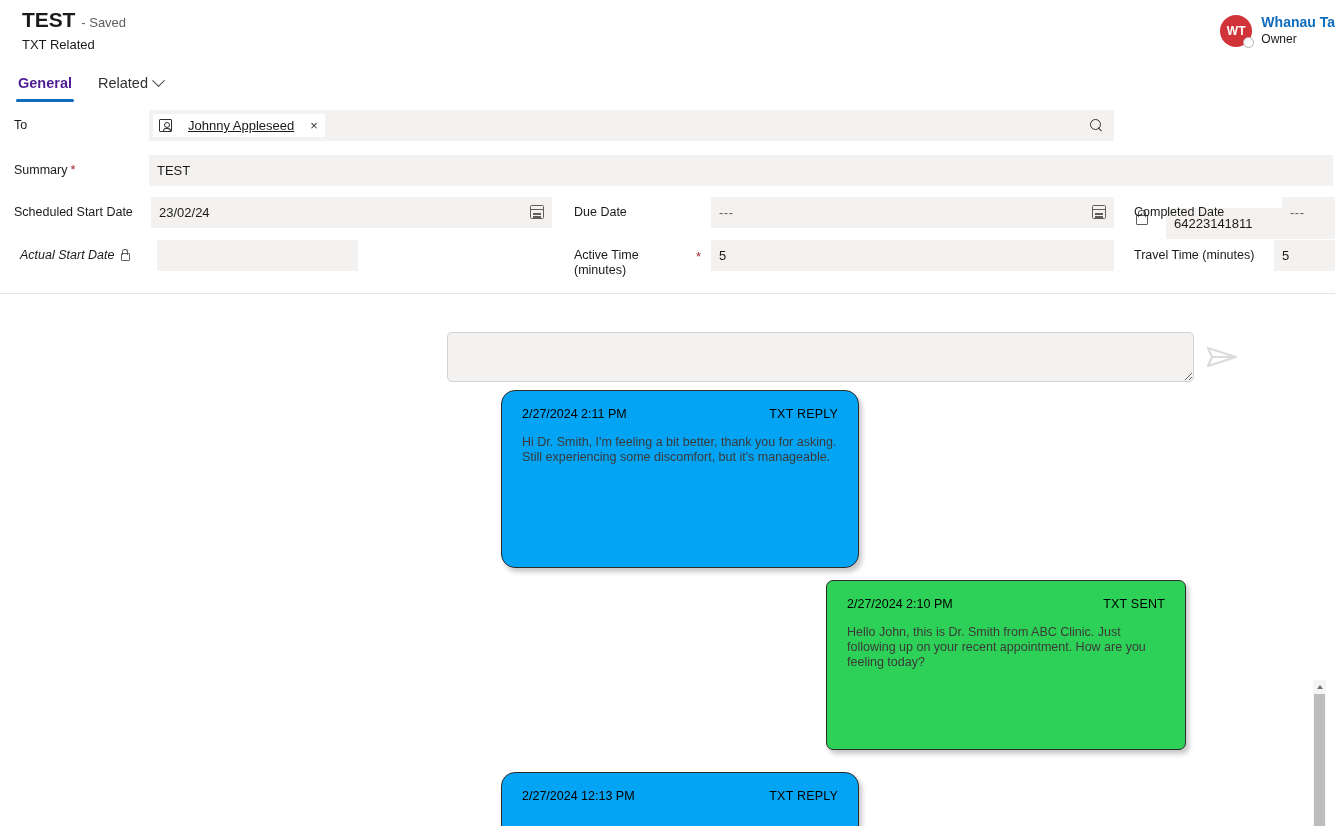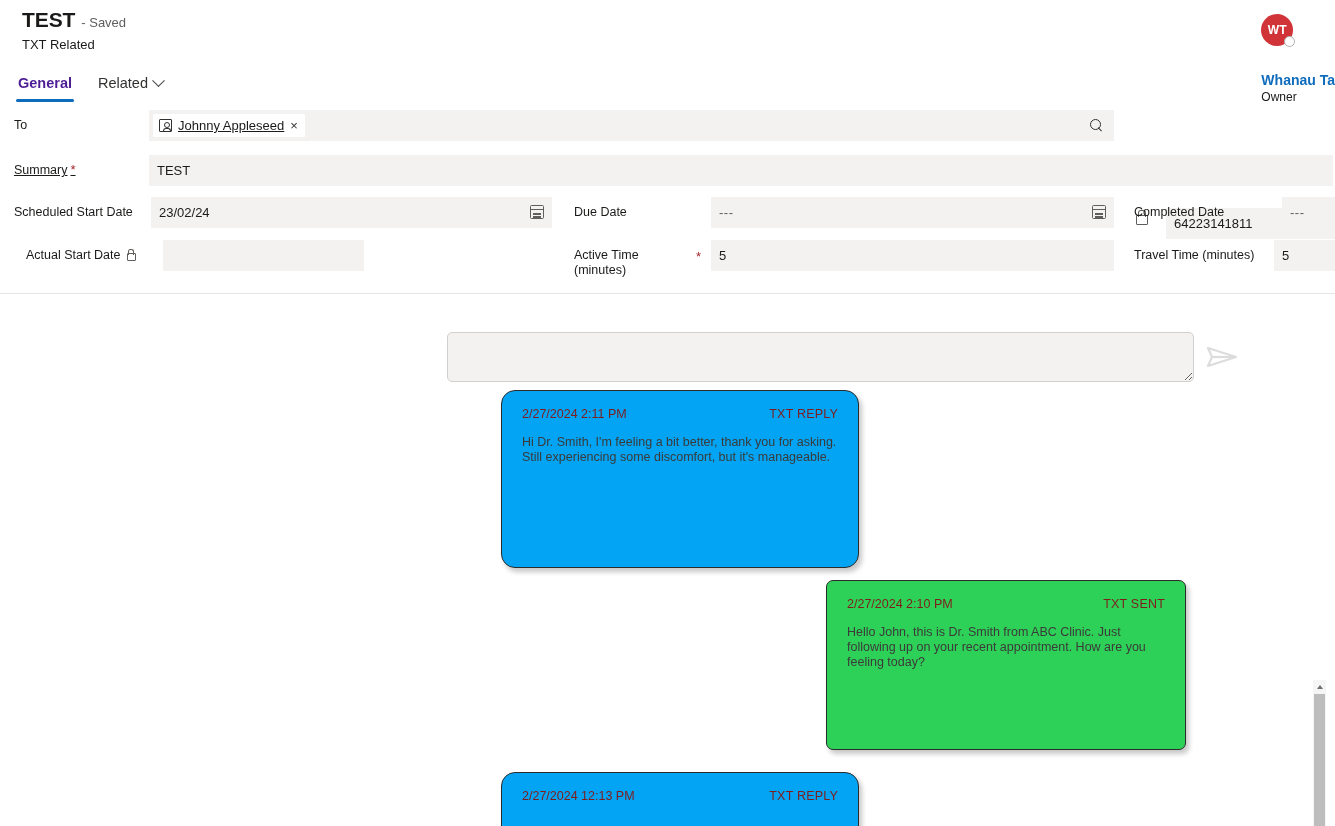--- a/index.html
+++ b/index.html
@@ -33,23 +33,22 @@
   .rec-subtitle {
     font-size: 13px;
     color: #1b1a19;
     margin-top: 5px;
   }
 
   .owner-block {
     position: absolute;
     top: 14px; right: 0px;
     display: flex;
-    align-items: flex-start;
-    gap: 26px;
-    flex-direction: column;
+    align-items: flex-end;
+    gap: 9px;
   }
   .avatar {
     position: relative;
     width: 32px; height: 32px;
     border-radius: 50%;
     background: #d13438;
     color: #ffffff;
     font-size: 12px;
     font-weight: bold;
     display: flex;
@@ -175,21 +174,21 @@
     background: #f3f2f1;
     height: 31px;
     display: flex;
     align-items: center;
     padding: 0 4px;
     position: relative;
   }
   .chip {
     display: flex;
     align-items: center;
-    gap: 6px;
+    gap: 16px;
     background: #ffffff;
     height: 23px;
     padding: 0 7px 0 6px;
     border-radius: 1px;
   }
   .chip-ico {
     width: 13px; height: 13px;
     border: 1px solid #323130;
     border-radius: 1px;
     position: relative;
@@ -342,21 +341,21 @@
   .bubble.sent {
     background: #2ed158;
     left: 826px;
     width: 360px;
   }
   .bubble-head {
     display: flex;
     justify-content: space-between;
     align-items: baseline;
     font-size: 12.5px;
-    color: #7f1d1d;
+    color: #000000;
     margin-bottom: 14px;
   }
   .bubble-head .kind { letter-spacing: 0.2px; }
   .bubble-body {
     font-size: 12.5px;
     line-height: 15px;
     color: #3b3a39;
   }
 
   
@@ -432,21 +431,21 @@
       <span class="lookup-search"></span>
     </div>
   </div>
 
   <span class="toplock"></span>
   <div class="fctl" style="position:absolute; left:1166px; top:106px; width:182px;">
     <span>64223141811</span>
   </div>
 
   <div class="form-row" style="left:14px; top:53px;">
-    <div class="flabel" style="width:135px; padding-top:8px;text-decoration:underline;">
+    <div class="flabel" style="width:135px; padding-top:8px;">
       <span>Summary</span>
       <span class="req">*</span>
     </div>
     <div class="fctl" style="width:1184px;">
       <span>TEST</span>
     </div>
   </div>
 
   <div class="form-row" style="left:14px; top:95px;">
     <div class="flabel" style="width:137px; padding-top:8px;">Scheduled Start Date</div>
@@ -464,21 +463,21 @@
     </div>
   </div>
 
   <div class="form-row" style="left:1134px; top:95px;gap:8px;">
     <div class="flabel" style="width:140px; padding-top:8px;">Completed Date</div>
     <div class="fctl" style="width:61px;">
       <span class="dashes">---</span>
     </div>
   </div>
 
-  <div class="form-row" style="left:26px; top:138px;">
+  <div class="form-row" style="left:20px; top:138px;font-style:italic;">
     <div class="flabel" style="width:137px; padding-top:8px;">
       <span>Actual Start Date</span>
       <span class="lockico"></span>
     </div>
     <div class="fctl" style="width:201px;">
       <span></span>
     </div>
   </div>
 
   <div class="form-row" style="left:574px; top:138px;">

